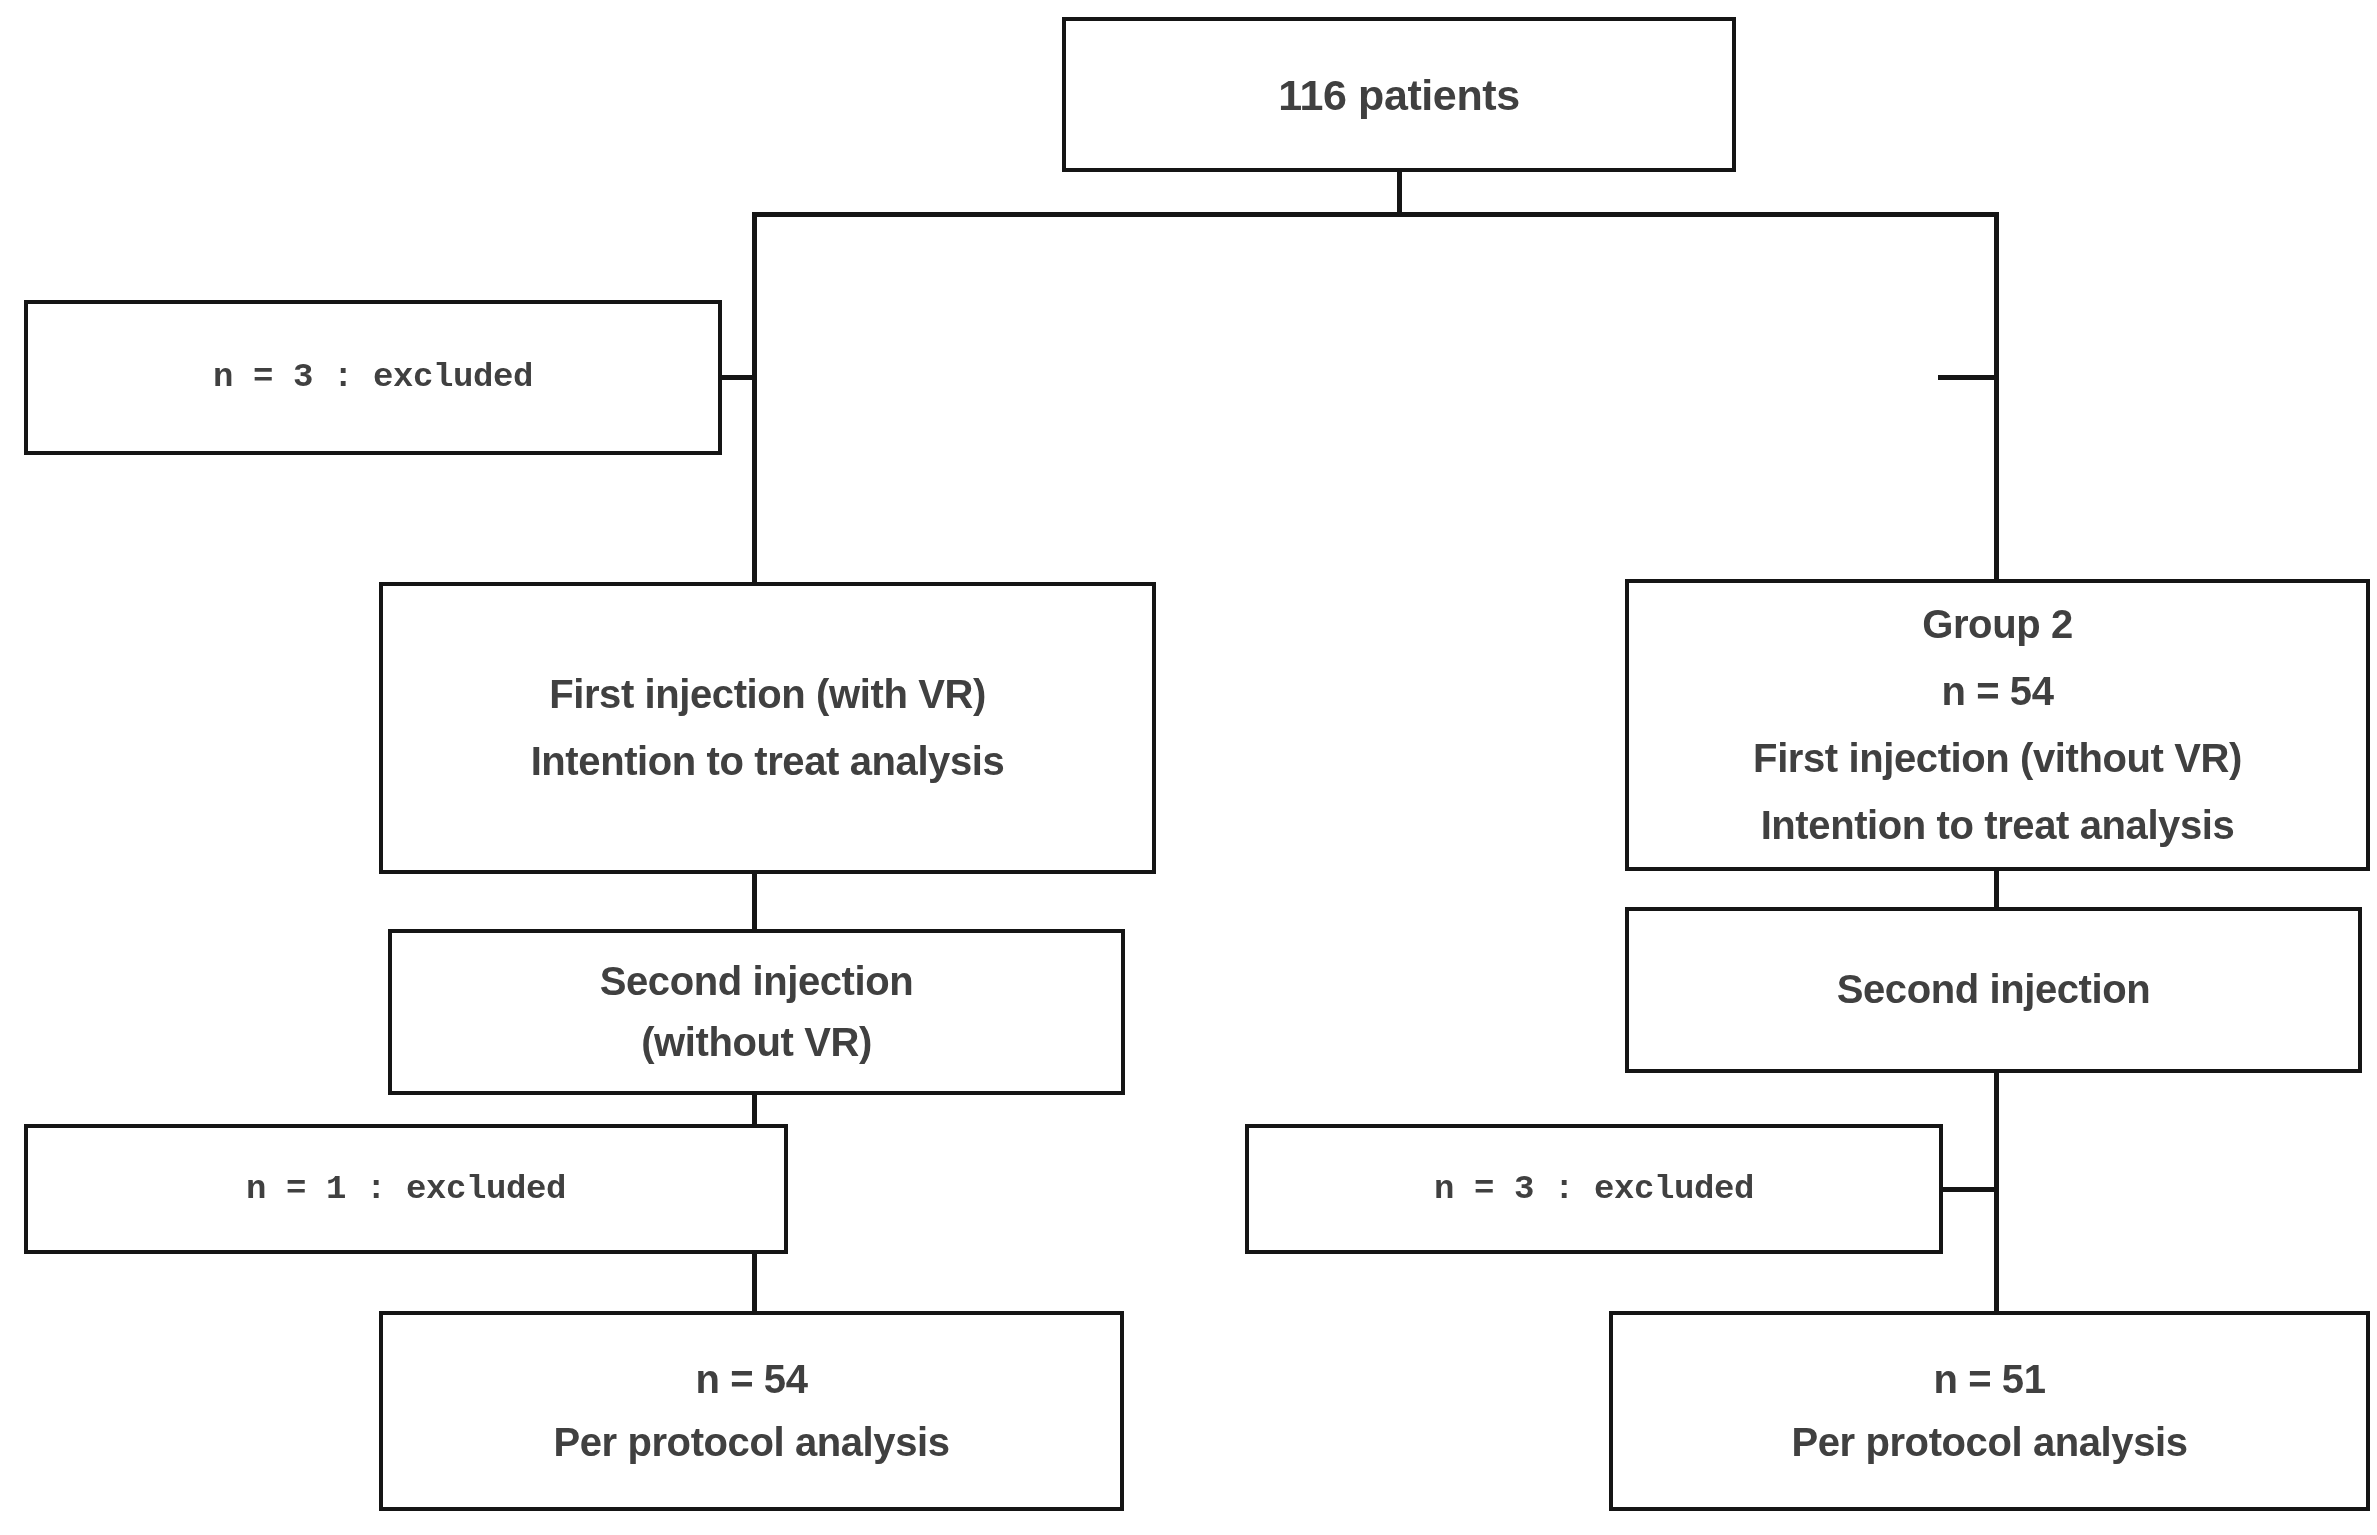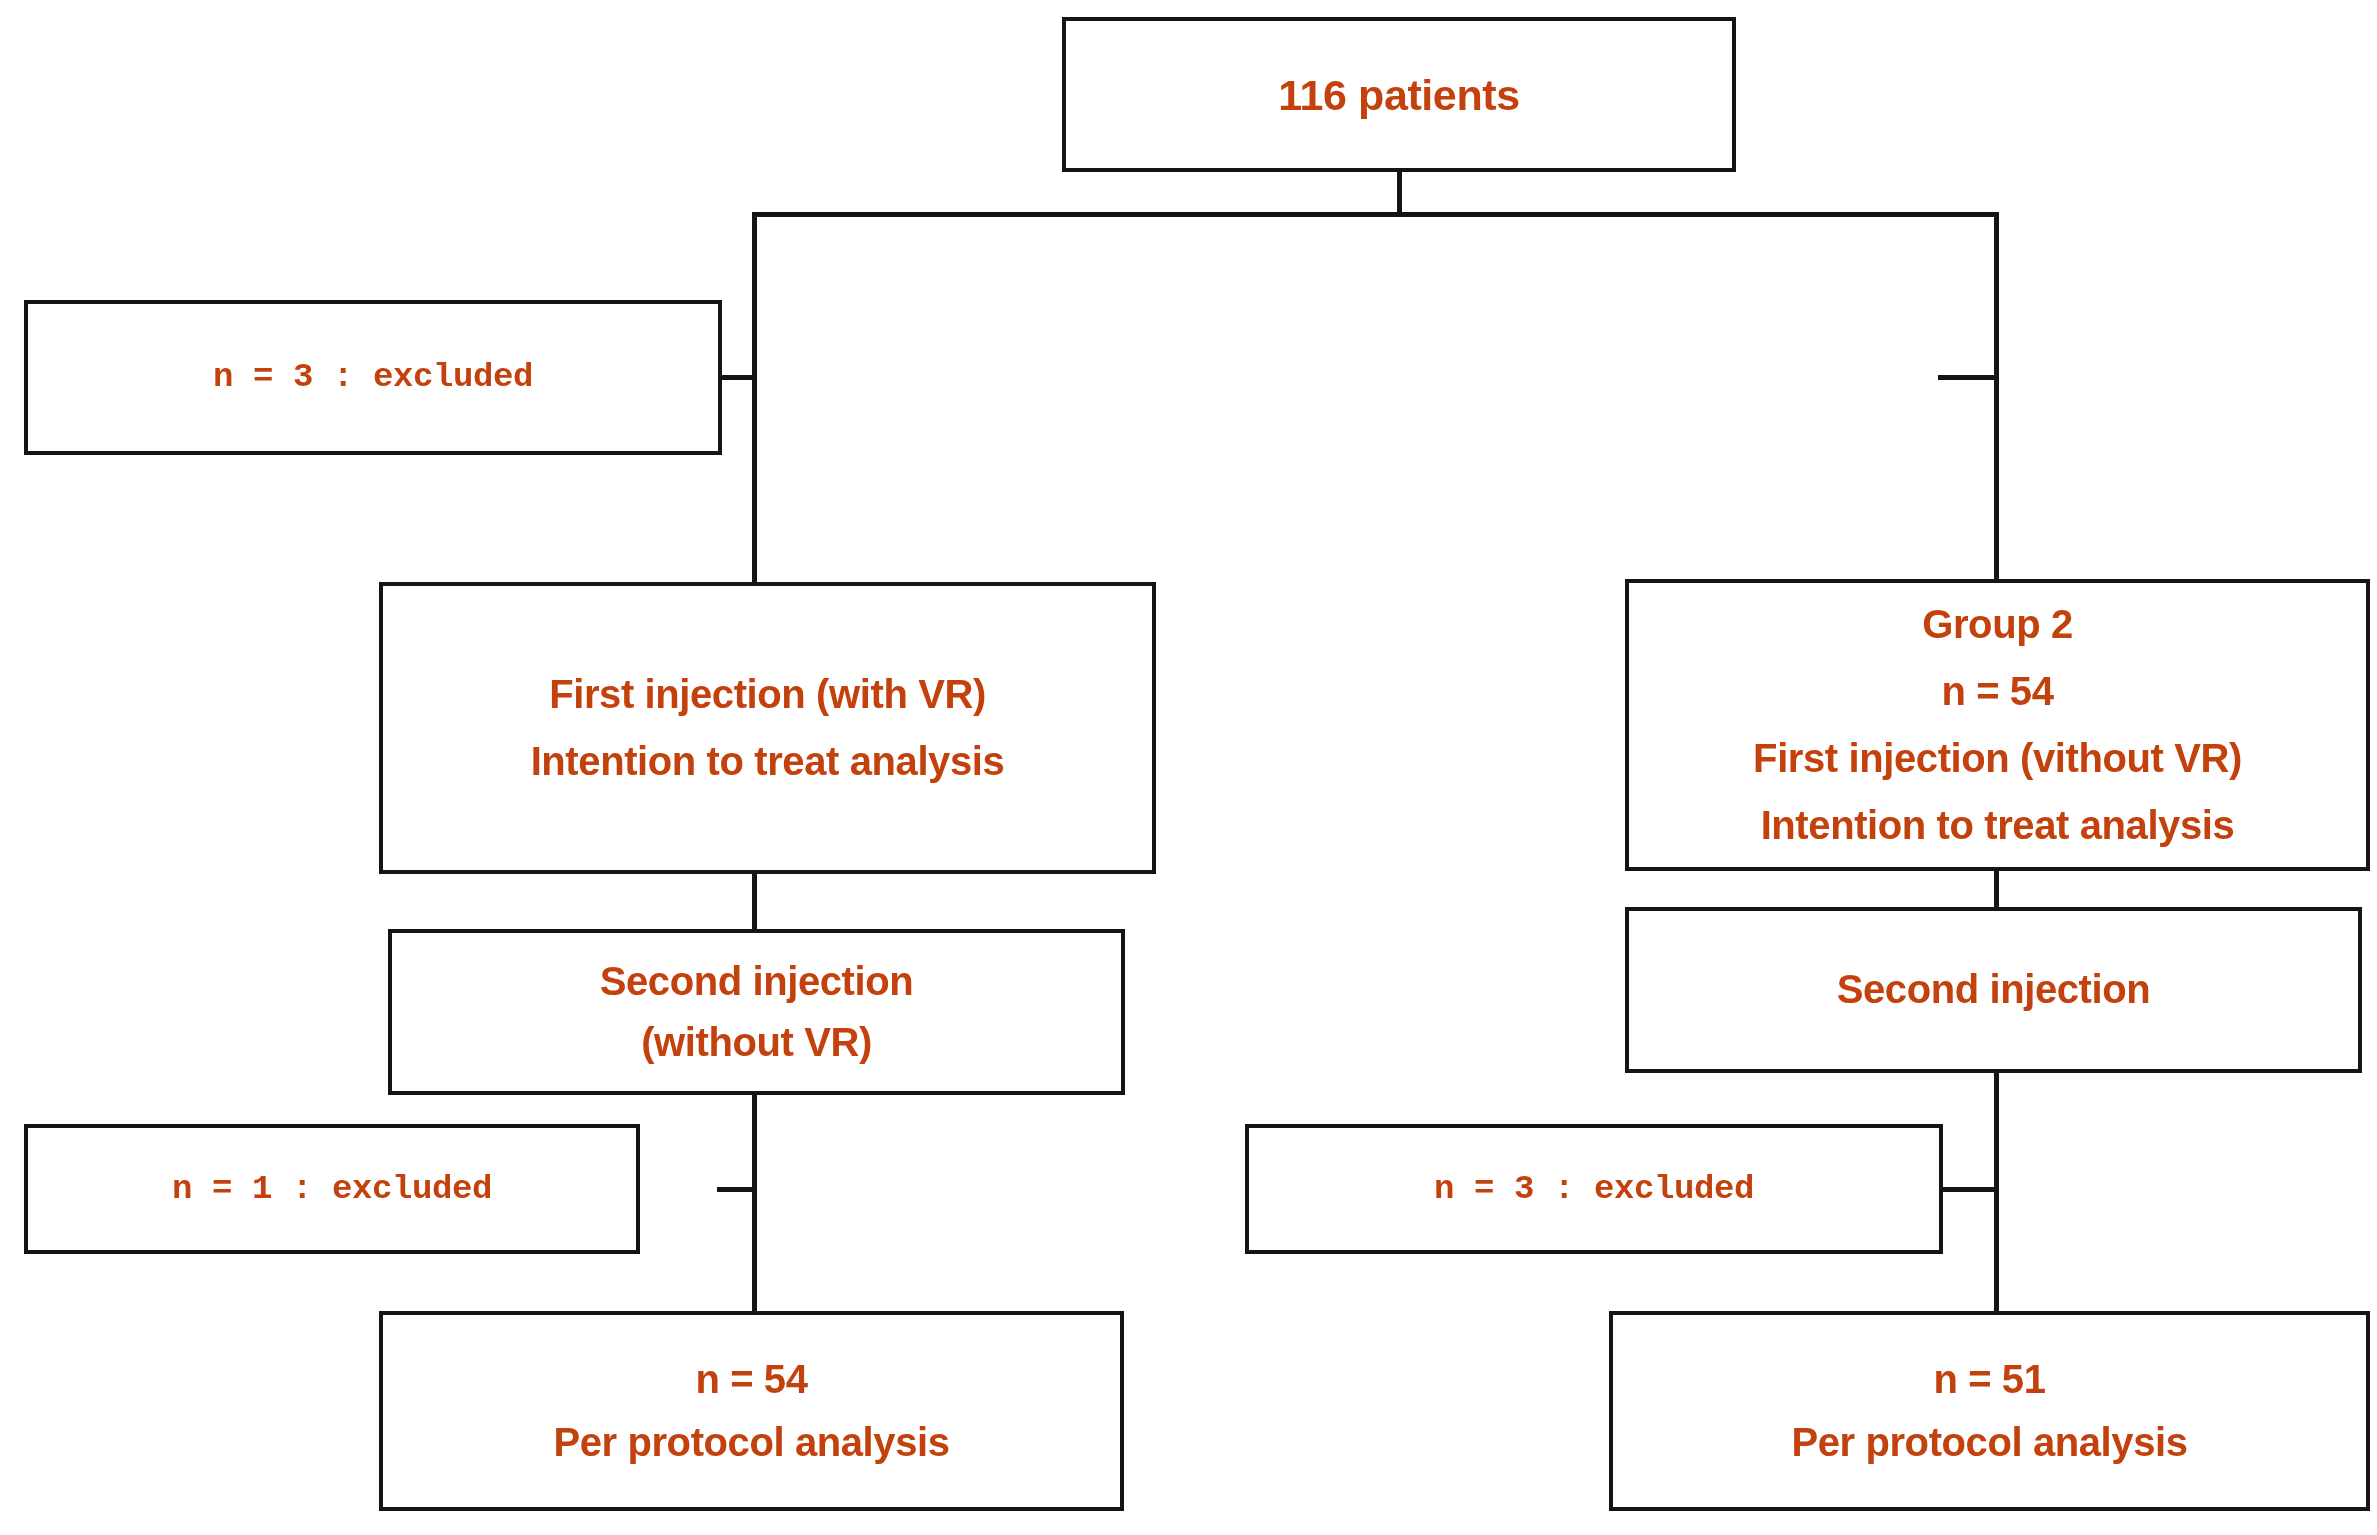--- a/index.html
+++ b/index.html
@@ -22,21 +22,21 @@
   .fbox {
     position: absolute;
     box-sizing: border-box;
     border: 4px solid #151515;
     background: #ffffff;
     display: flex;
     flex-direction: column;
     align-items: center;
     justify-content: center;
     text-align: center;
-    color: #c2410c;
+    color: #404040;
     font-weight: bold;
     line-height: 1.08;
     letter-spacing: -0.4px;
     z-index: 3;
   }
   .fbox .ln {
     display: block;
     width: 100%;
     white-space: nowrap;
   }
@@ -69,21 +69,21 @@
 
   #box-excl-1         { left: 24px;   top: 300px;  width: 698px;  height: 155px; }
   #box-excl-2         { left: 1245px; top: 300px;  width: 698px;  height: 155px; }
 
   #box-group1         { left: 379px;  top: 582px;  width: 777px;  height: 292px; }
   #box-group2         { left: 1625px; top: 579px;  width: 745px;  height: 292px; }
 
   #box-second-1       { left: 388px;  top: 929px; width: 737px;  height: 166px; }
   #box-second-2       { left: 1625px; top: 907px; width: 737px;  height: 166px; }
 
-  #box-excl-3         { left: 24px;   top: 1124px; width: 616px;  height: 130px; }
+  #box-excl-3         { left: 24px;   top: 1124px; width: 764px;  height: 130px; }
   #box-excl-4         { left: 1245px; top: 1124px; width: 698px;  height: 130px; }
 
   #box-pp-1           { left: 379px;  top: 1311px; width: 745px;  height: 200px; }
   #box-pp-2           { left: 1609px; top: 1311px; width: 761px;  height: 200px; }
 
   
   
   #conn-total-stem    { left: 1397px; top: 171px;  height: 46px; }
   
   #conn-split-bar     { left: 752px;  top: 212px;  width: 1247px; }

